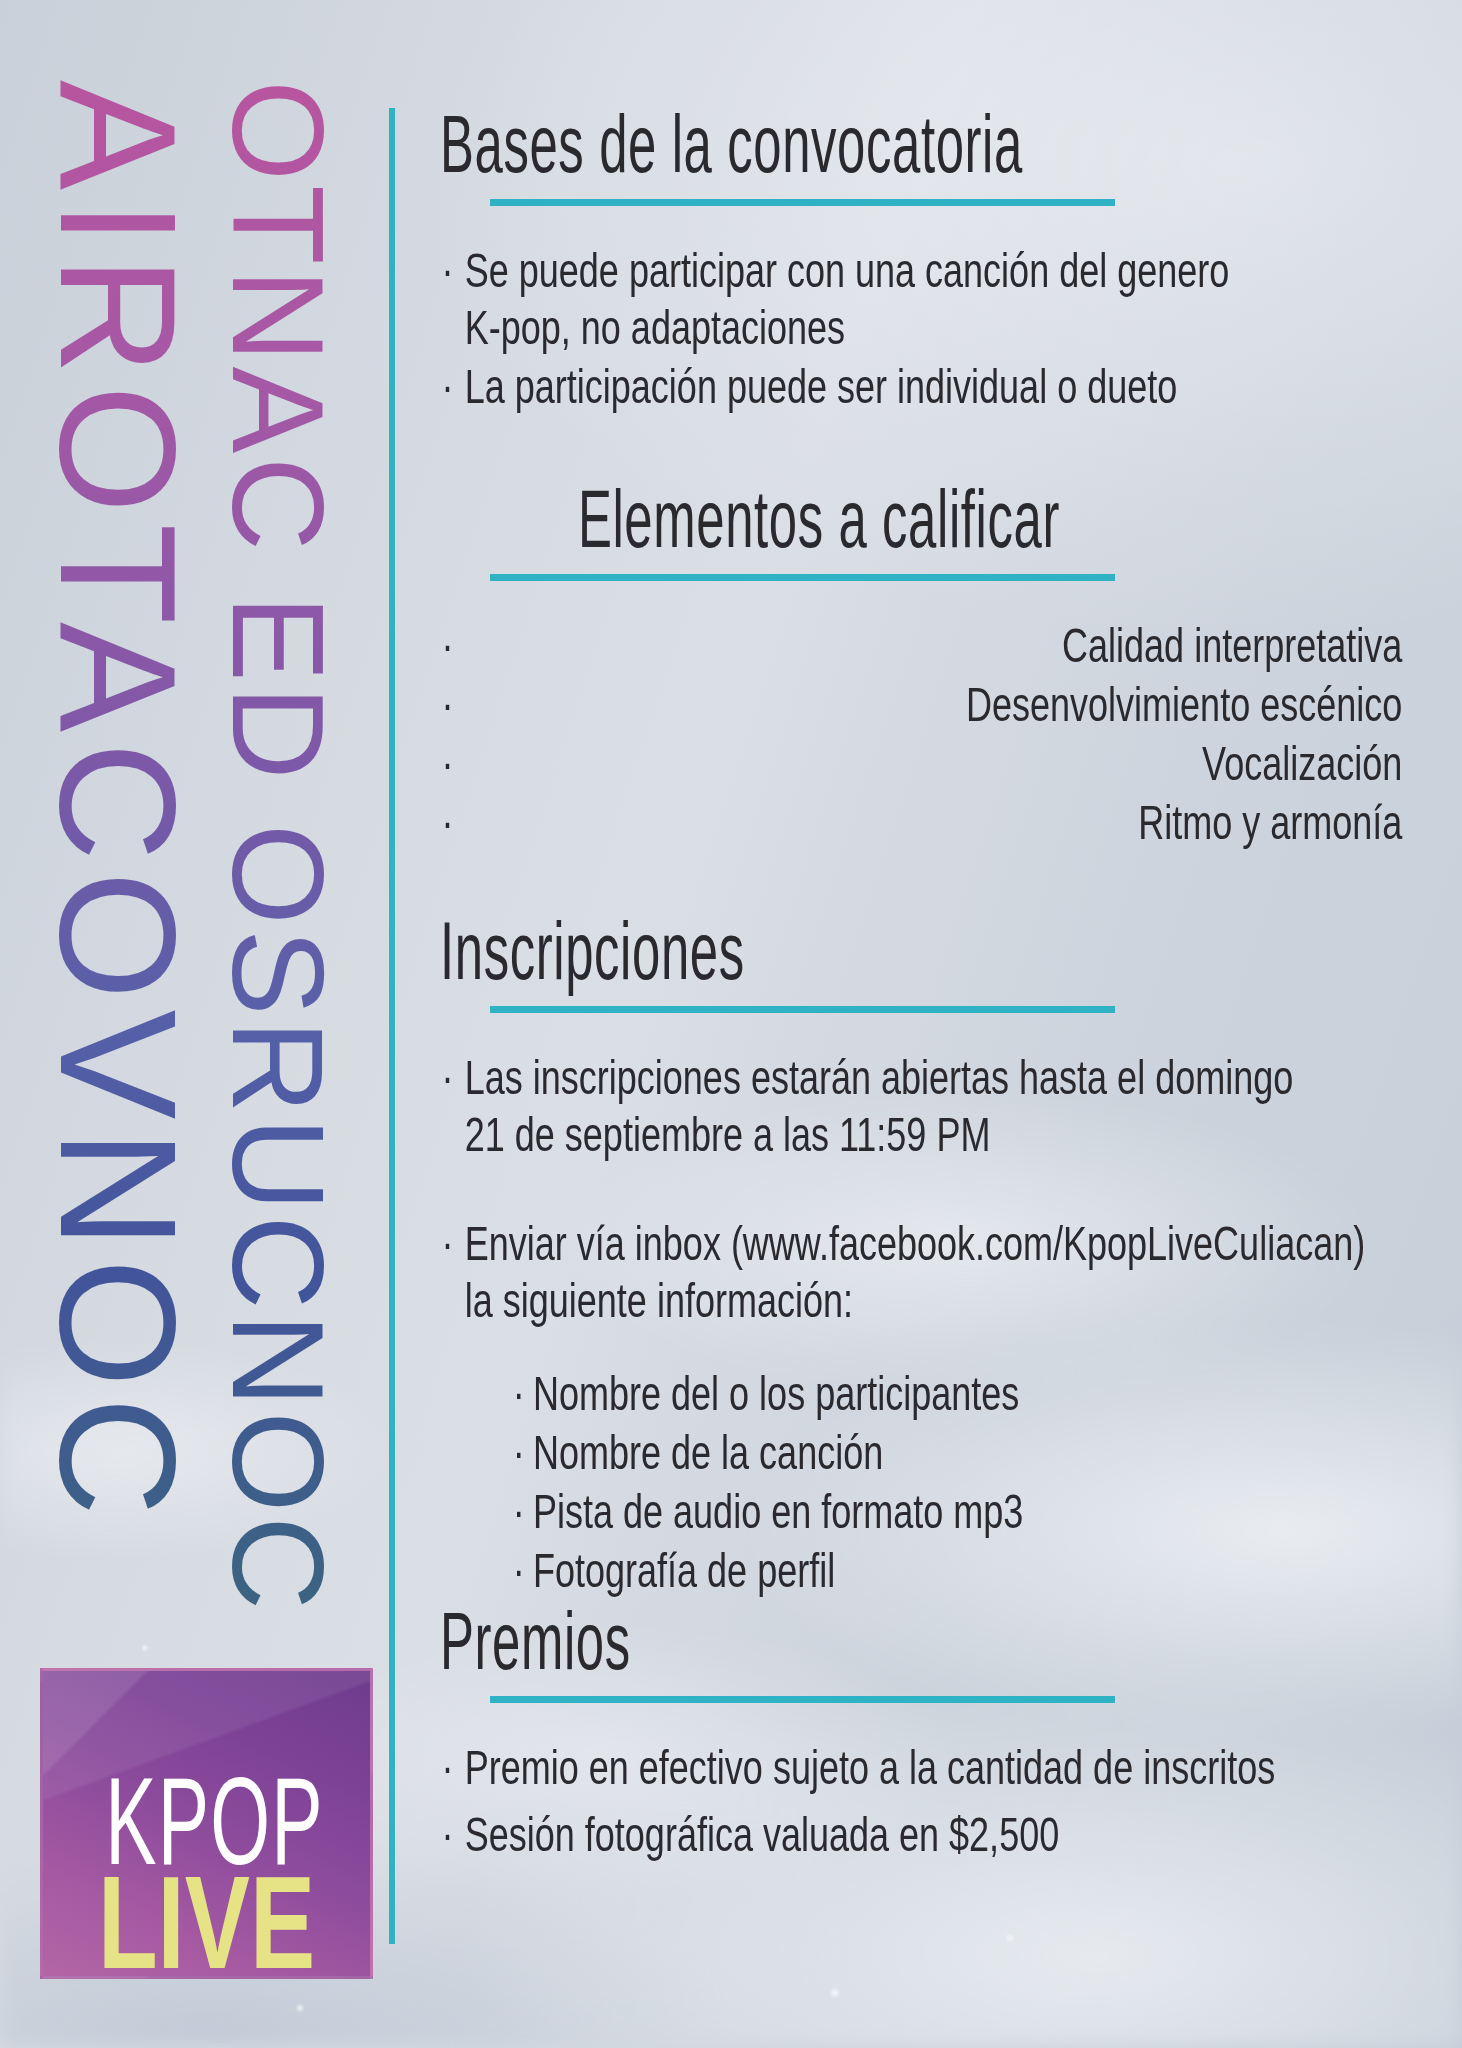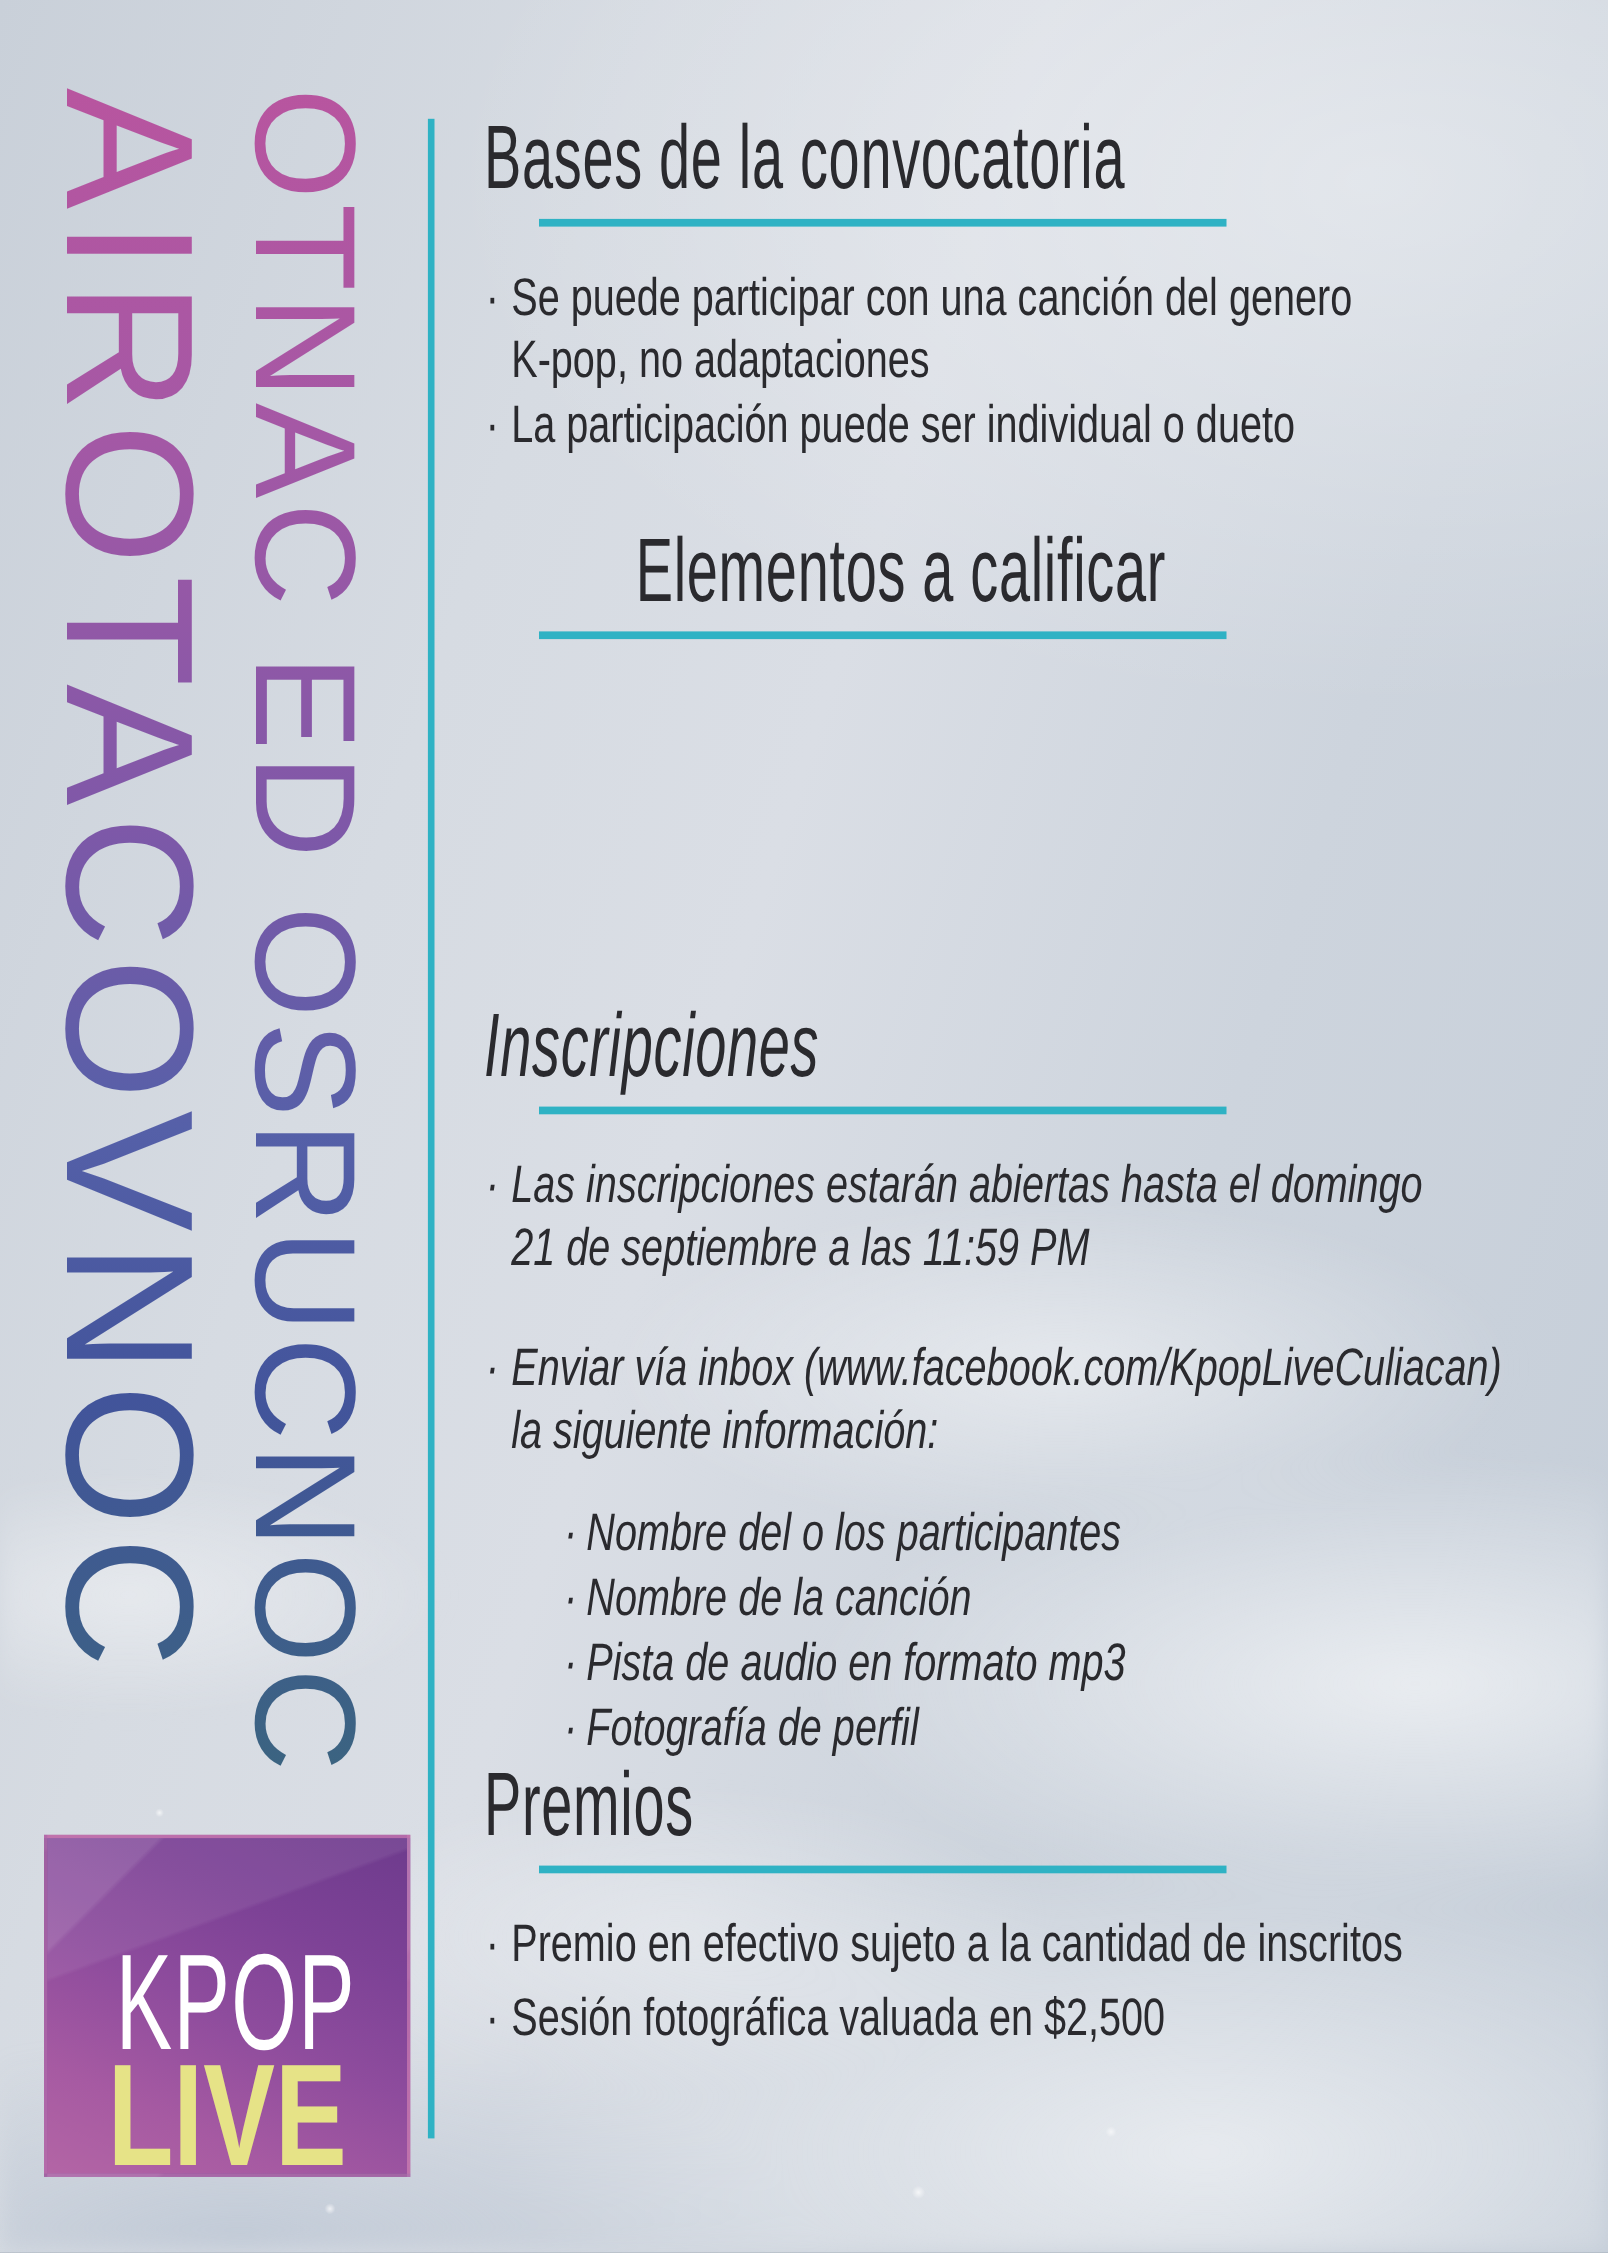--- a/index.html
+++ b/index.html
@@ -70,21 +70,21 @@
   ul.items li + li{margin-top:2px;}
   .sec-inscripciones ul.items li + li{margin-top:52px;}
   .sec-premios ul.items li + li{margin-top:10px;}
   ul.items.sub{}
   ul.items.sub li{padding-left:124px;}
   ul.items.sub li::before{left:97px;}
   ul.items.sub li + li{margin-top:2px;}
 
   .sec-bases{top:103px;}
   .sec-elementos{top:478px;text-align:right;}
-  .sec-inscripciones{top:910px;font-style:italic;}
+  .sec-inscripciones{top:910px;}
   .sec-premios{top:1600px;}
 
   
   .logo{
     position:absolute;left:40px;top:1668px;width:333px;height:311px;
     box-sizing:border-box;border:3px solid rgba(205,130,180,.5);
     background:
       linear-gradient(135deg, rgba(255,255,255,.10) 0%, rgba(255,255,255,.10) 16%, rgba(255,255,255,0) 17%),
       linear-gradient(160deg, rgba(255,255,255,.07) 0%, rgba(255,255,255,.07) 30%, rgba(255,255,255,0) 31%),
       linear-gradient(205deg, #6e3b8d 0%, #7d4296 28%, #8e4c9d 52%, #a65aa2 78%, #b365a5 100%);
@@ -119,20 +119,26 @@
     <ul class="items">
       <li>Se puede participar con una canción del genero
 K-pop, no adaptaciones</li>
       <li>La participación puede ser individual o dueto</li>
     </ul>
   </section>
 
   <section class="sec sec-elementos">
     <h2>Elementos a calificar</h2>
     <div class="rule"></div>
+    <ul class="items">
+      <li>Calidad interpretativa</li>
+      <li>Desenvolvimiento escénico</li>
+      <li>Vocalización</li>
+      <li>Ritmo y armonía</li>
+    </ul>
   </section>
 
   <section class="sec sec-inscripciones">
     <h2>Inscripciones</h2>
     <div class="rule"></div>
     <ul class="items">
       <li>Las inscripciones estarán abiertas hasta el domingo
 21 de septiembre a las 11:59 PM</li>
       <li>Enviar vía inbox (www.facebook.com/KpopLiveCuliacan)
 la siguiente información:</li>

